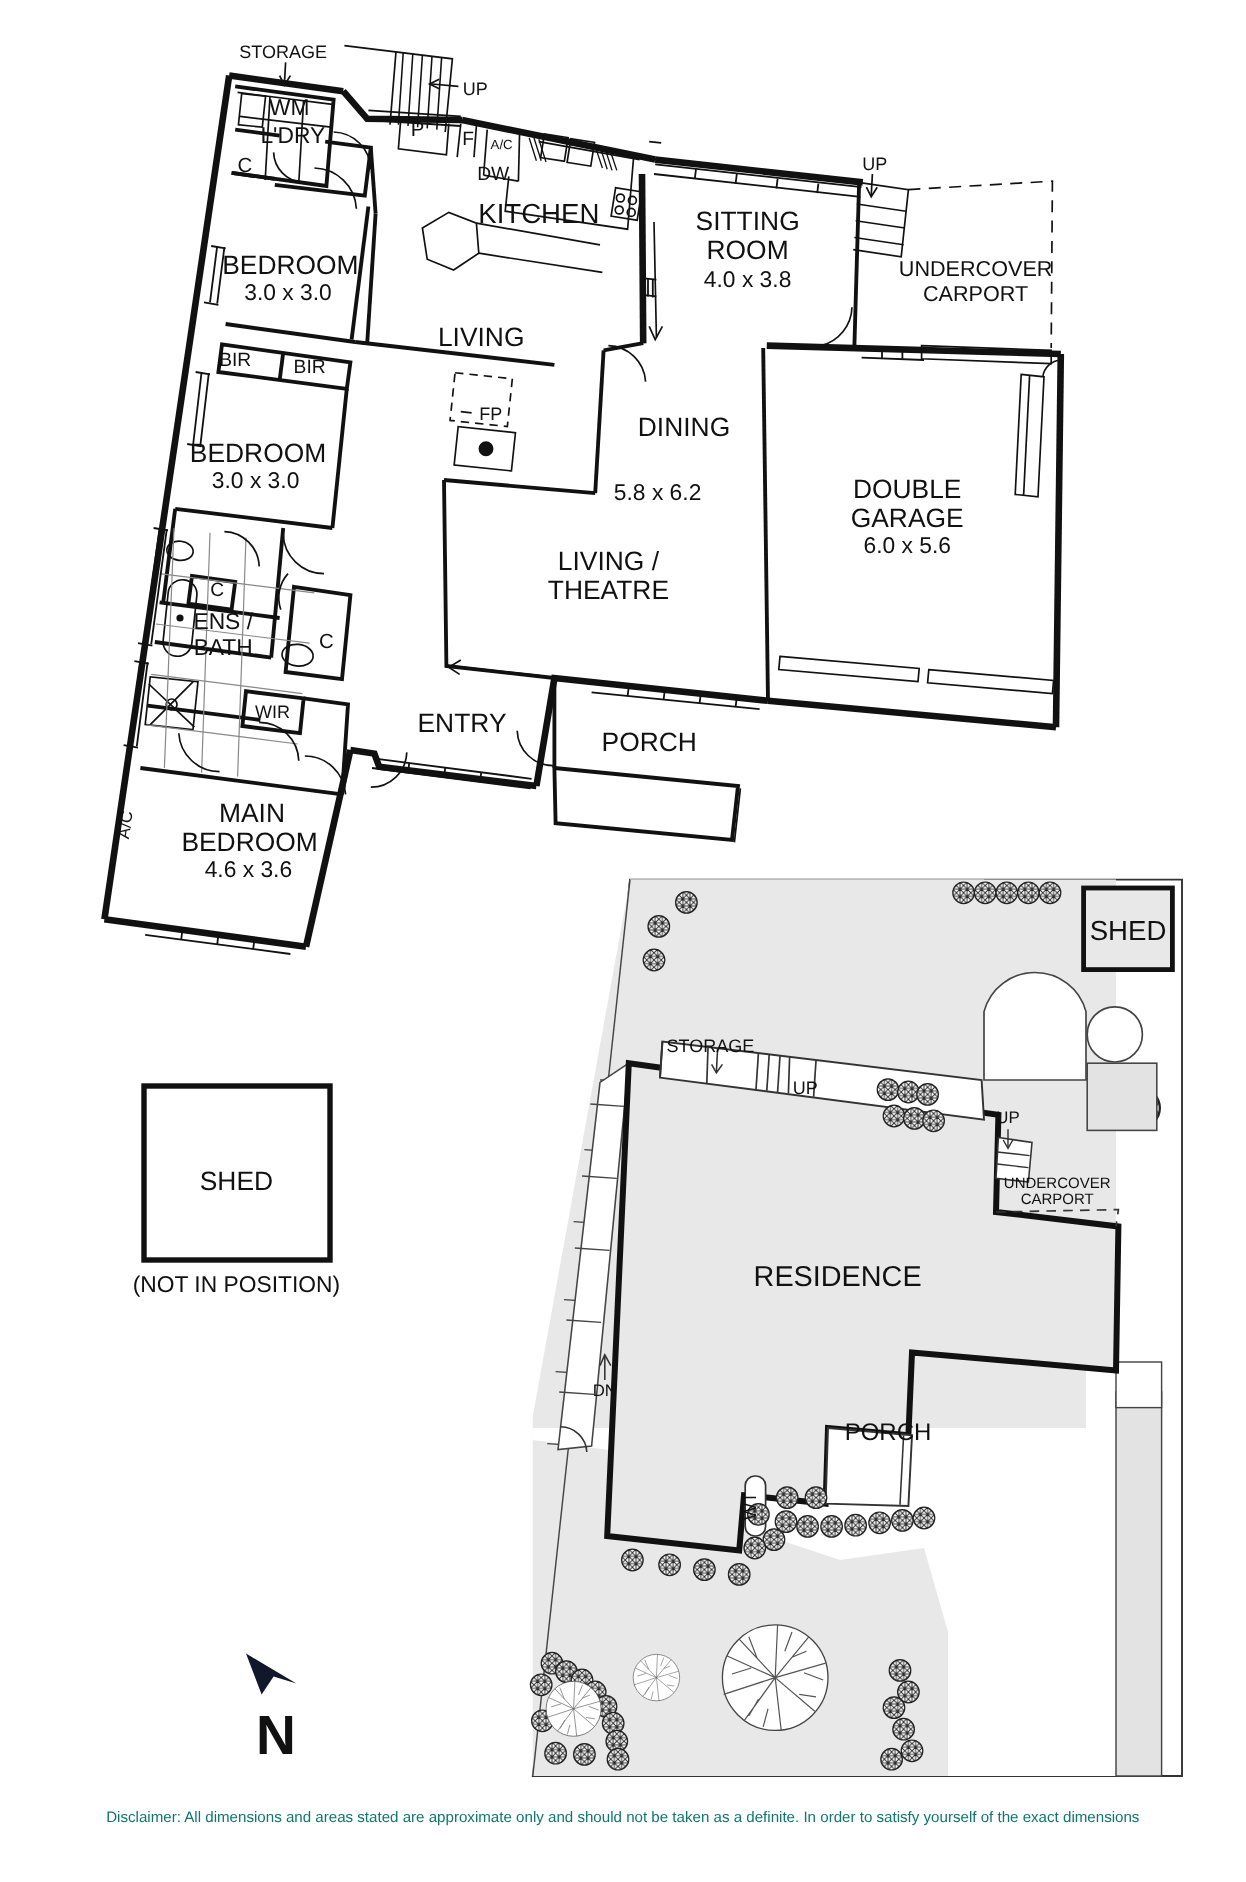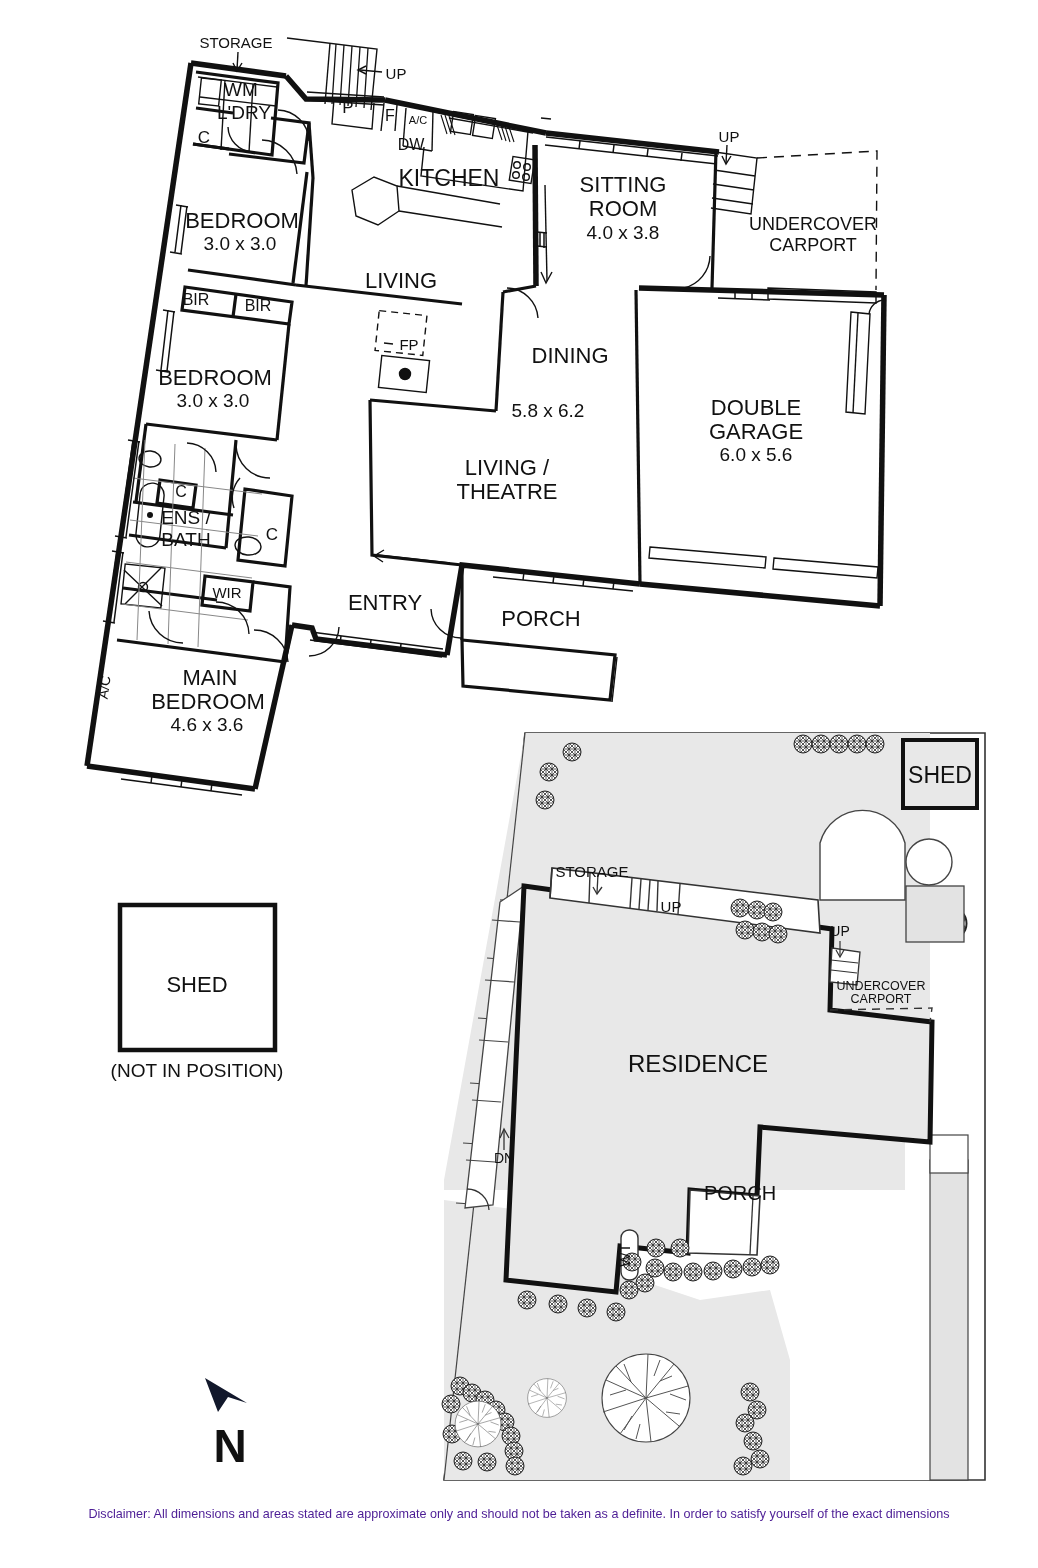--- a/index.html
+++ b/index.html
@@ -2,21 +2,21 @@
 <html><head>
 <meta charset="utf-8">
 <style>
   html,body{margin:0;padding:0;background:#fff;}
   body{width:1038px;height:1568px;position:relative;overflow:hidden;
        font-family:"Liberation Sans",sans-serif;color:#111;}
   #root{position:absolute;inset:0;text-decoration:underline;}
   svg{display:block;}
   .lbl{font-family:"Liberation Sans",sans-serif;fill:#111;}
   .disclaimer{position:absolute;left:0;right:0;bottom:46px;text-align:center;
-    font-size:12.6px;line-height:15.5px;color:#4c1d95;padding:0 3px;}
+    font-size:12.6px;line-height:15.5px;color:#0f766e;padding:0 3px;}
   .disclaimer span{display:block;}
 </style>
 </head>
 <body>
 
 <div id="root">
 
 <svg width="1038" height="1568" viewBox="0 0 1038 1568">
 
   <defs>

